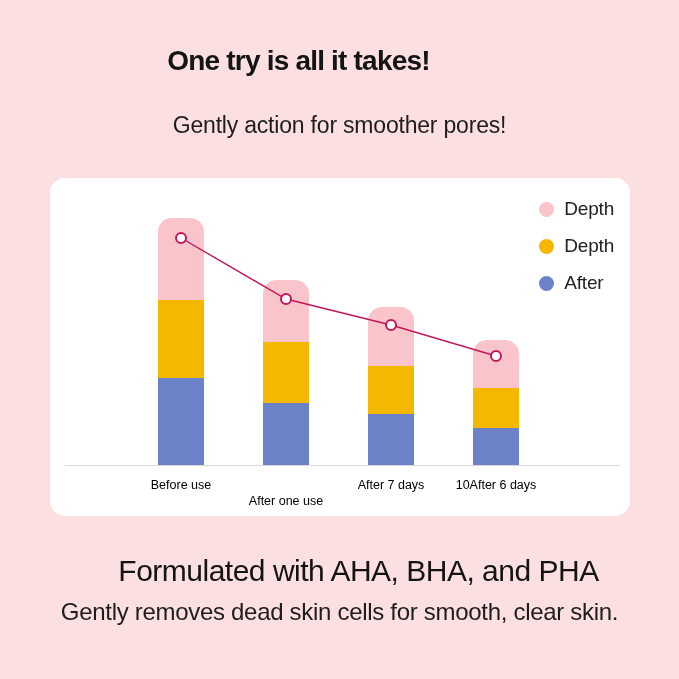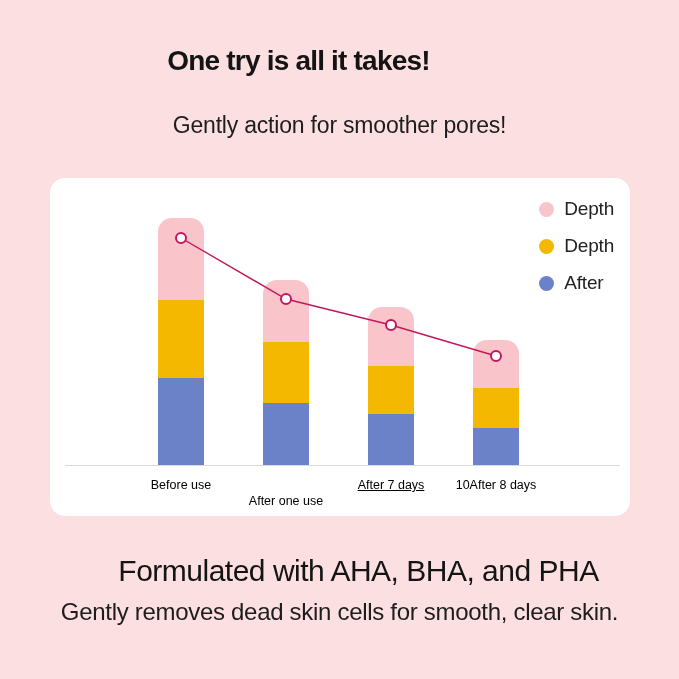--- a/index.html
+++ b/index.html
@@ -190,22 +190,22 @@
           </div>
           <div class="bar-group" style="left: 423px;">
             <div class="seg seg-depth" style="height: 48px; background: rgb(250, 196, 203);"></div>
             <div class="seg" style="height: 40px; background: rgb(245, 184, 0);"></div>
             <div class="seg" style="height: 37px; background: rgb(107, 130, 200);"></div>
           </div>
         </div>
       <div id="bar-labels">
           <div class="bar-label" style="left: 131px;">Before use</div>
           <div class="bar-label" style="left: 236px; margin-top: 16px;">After one use</div>
-          <div class="bar-label" style="left: 341px; text-decoration: underline;">After 7 days</div>
-          <div class="bar-label" style="left: 446px;">10After 8 days</div>
+          <div class="bar-label" style="left: 341px;">After 7 days</div>
+          <div class="bar-label" style="left: 446px;">10After 6 days</div>
         </div>
 
       <svg class="trend" id="trend-svg" viewBox="0 0 580 338">
           <polyline points="131,60 236,121 341,147 446,178" fill="none" stroke="#c2185b" stroke-width="1.4"></polyline>
           <circle cx="131" cy="60" r="5" fill="#ffffff" stroke="#c2185b" stroke-width="2"></circle>
           <circle cx="236" cy="121" r="5" fill="#ffffff" stroke="#c2185b" stroke-width="2"></circle>
           <circle cx="341" cy="147" r="5" fill="#ffffff" stroke="#c2185b" stroke-width="2"></circle>
           <circle cx="446" cy="178" r="5" fill="#ffffff" stroke="#c2185b" stroke-width="2"></circle>
         </svg>
 

